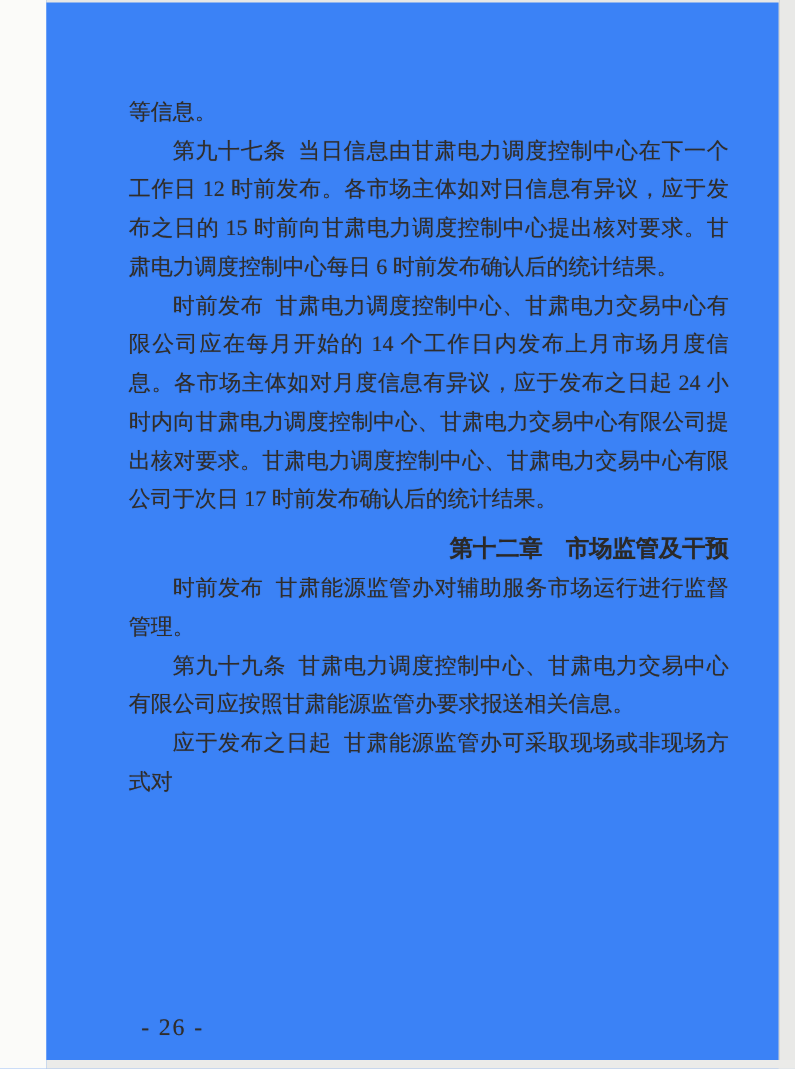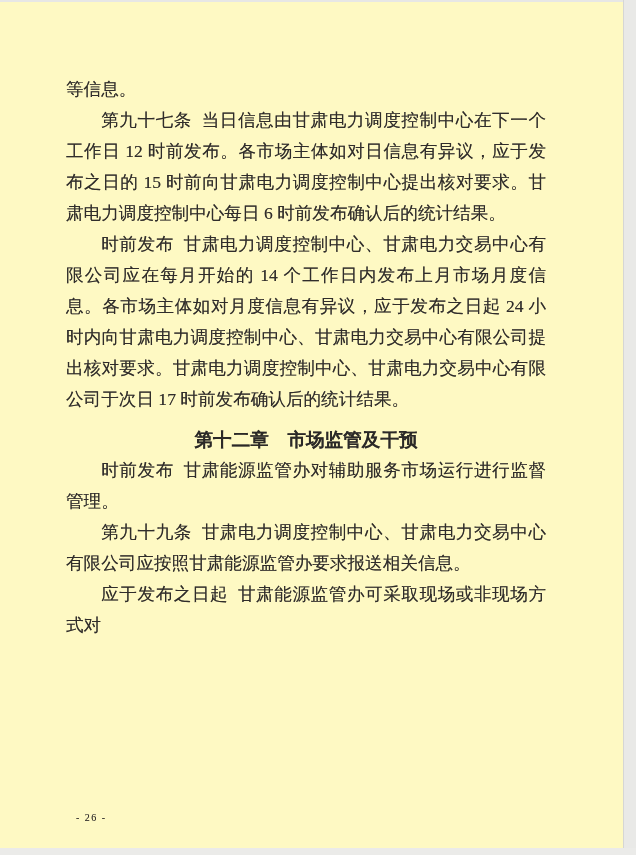--- a/index.html
+++ b/index.html
@@ -4,21 +4,22 @@
 <style>
   html, body { margin: 0; padding: 0; }
   body {
     width: 636px; height: 855px;
     position: relative; overflow: hidden;
     background: #fbfbf9;
     font-family: "Liberation Serif", "DejaVu Serif", serif;
   }
   .page {
     position: absolute; inset: 0;
-    background: #fef9c3;
+    background: #3b82f6;
+    margin-left: 37px;
   }
   
   .edge-top {
     position: absolute; left: 0; top: 0; width: 100%; height: 2px;
     background: #e7e7e5;
   }
   .edge-right {
     position: absolute; top: 0; right: 0; width: 12px; height: 100%;
     background: #e9e9e7; border-left: 1px solid #d6d6d4;
   }
@@ -31,26 +32,26 @@
     color: #302d2b;
     font-size: 17.6px; line-height: 31px;
     text-shadow: 0 0 0.6px rgba(48,45,43,0.55);
   }
   .content p { margin: 0; text-align: justify; }
   .content p.article { text-indent: 2em; }
   .article-label { font-weight: 400; margin-right: 0.55em; }
   .chapter-heading {
     margin: 9px 0 0 0;
     font-size: 18.6px; line-height: 31px;
-    font-weight: 700; text-align: center;
+    font-weight: 700; text-align: right;
     color: #2b2927;
   }
   .page-number {
     position: absolute; left: 76px; top: 812px;
-    font-size: 10px; letter-spacing: 1.5px;
+    font-size: 19px; letter-spacing: 1.5px;
     color: #302d2b;
     text-shadow: 0 0 0.6px rgba(48,45,43,0.5);
   }
 </style>
 </head>
 <body>
 
 <div class="page">
 
   <div class="content">

